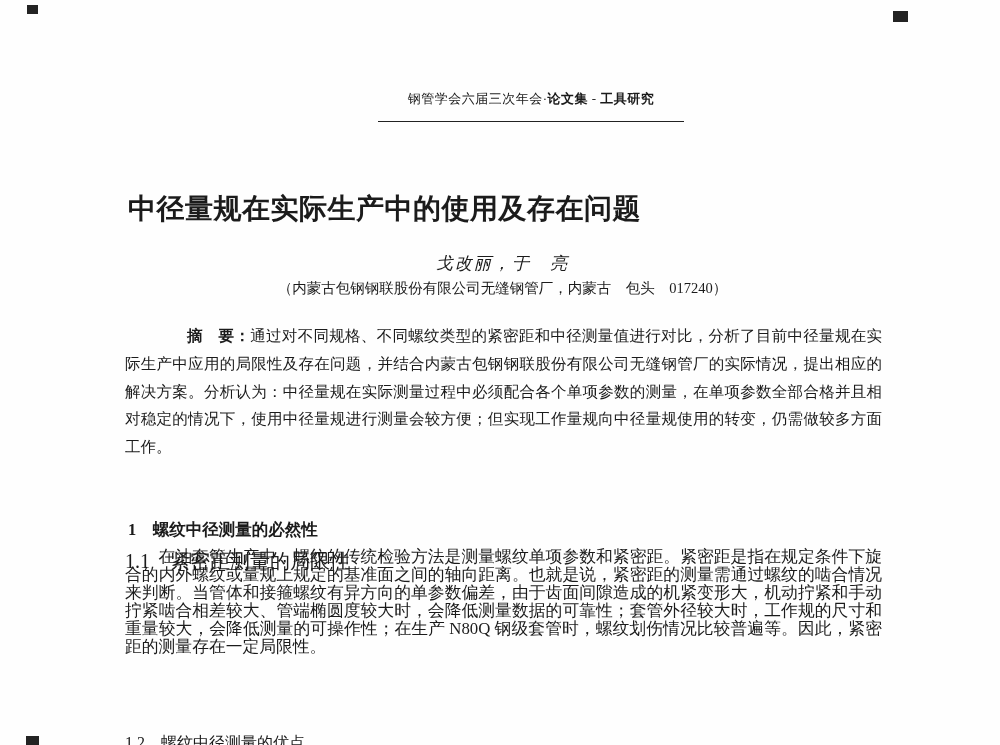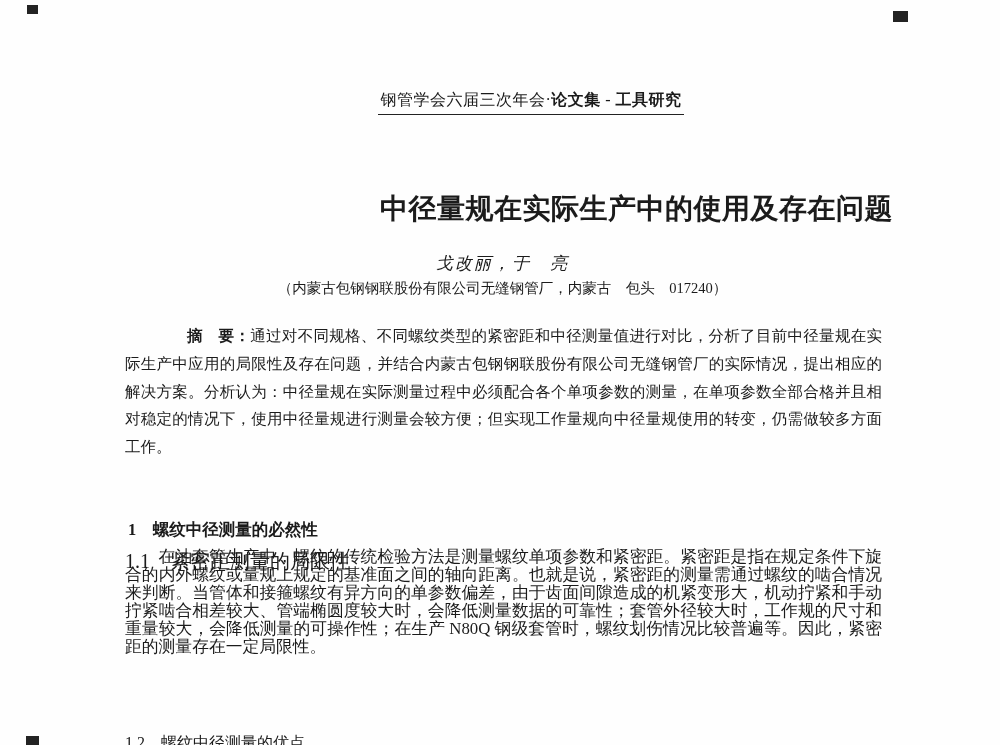--- a/index.html
+++ b/index.html
@@ -28,34 +28,34 @@
   .mark-tl { left: 27px; top: 5px;   width: 11px; height: 9px; }
   .mark-tr { left: 893px; top: 11px; width: 15px; height: 11px; }
   .mark-bl { left: 26px; top: 736px; width: 13px; height: 9px; }
 
   .header {
     position: absolute;
     top: 90px;
     left: 378px;
     width: 306px;
     text-align: center;
-    font-size: 16px;
+    font-size: 13px;
     letter-spacing: 0.5px;
     border-bottom: 1.6px solid #222;
-    padding-bottom: 3px;
+    padding-bottom: 13px;
     white-space: nowrap;
   }
   .header .hd-bold { font-weight: bold; }
 
   .title {
     position: absolute;
     top: 176px;
-    left: 138px;
+    left: 128px;
     width: 755px;
-    text-align: right;
+    text-align: left;
     font-size: 28px;
     font-weight: bold;
     letter-spacing: 0.5px;
     margin-top: 14px;
   }
   .authors {
     position: absolute;
     top: 246px;
     left: 125px;
     width: 755px;

